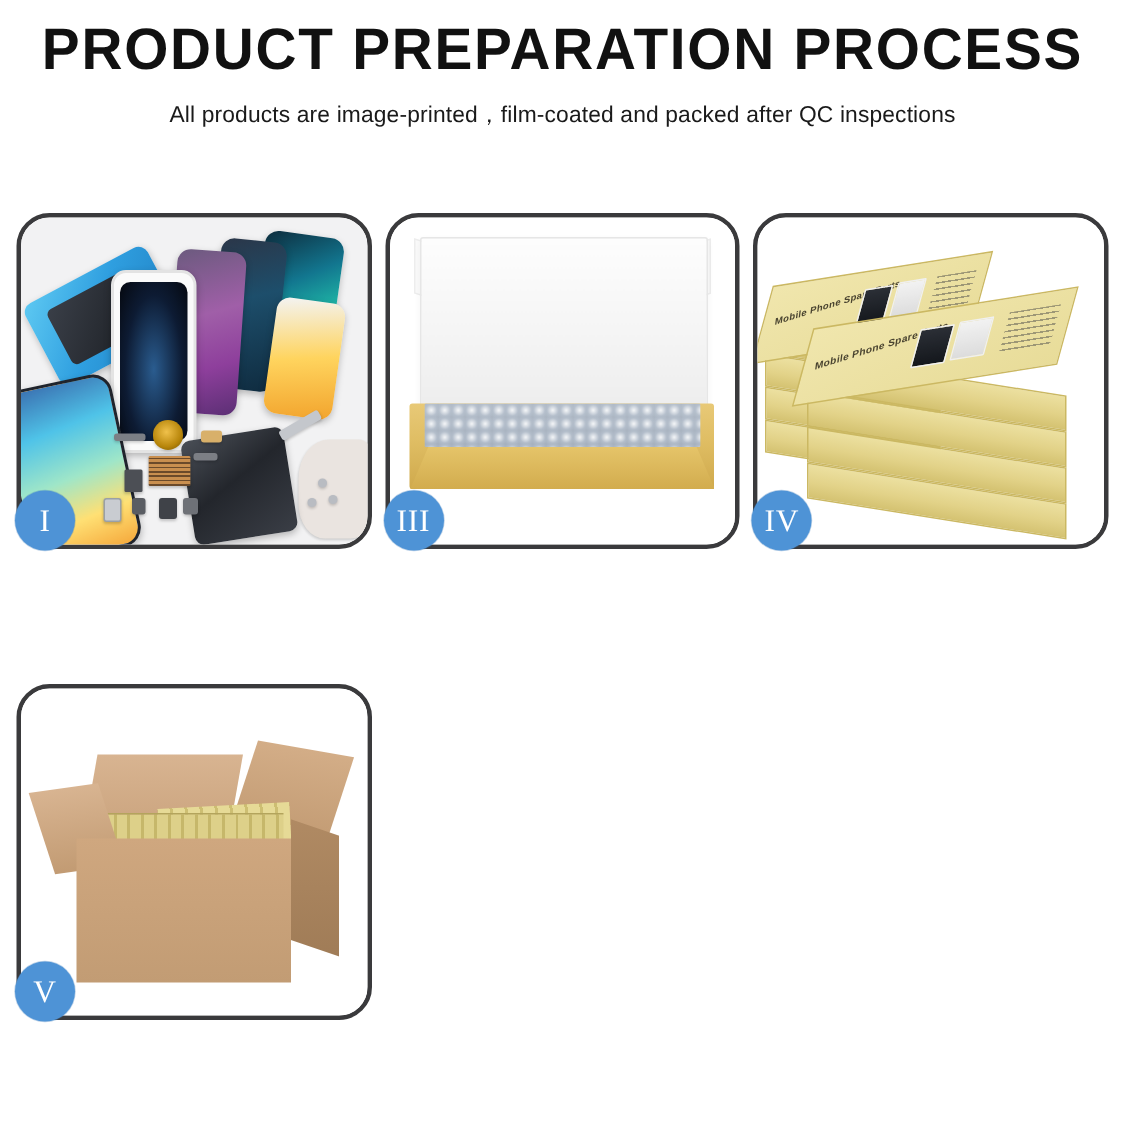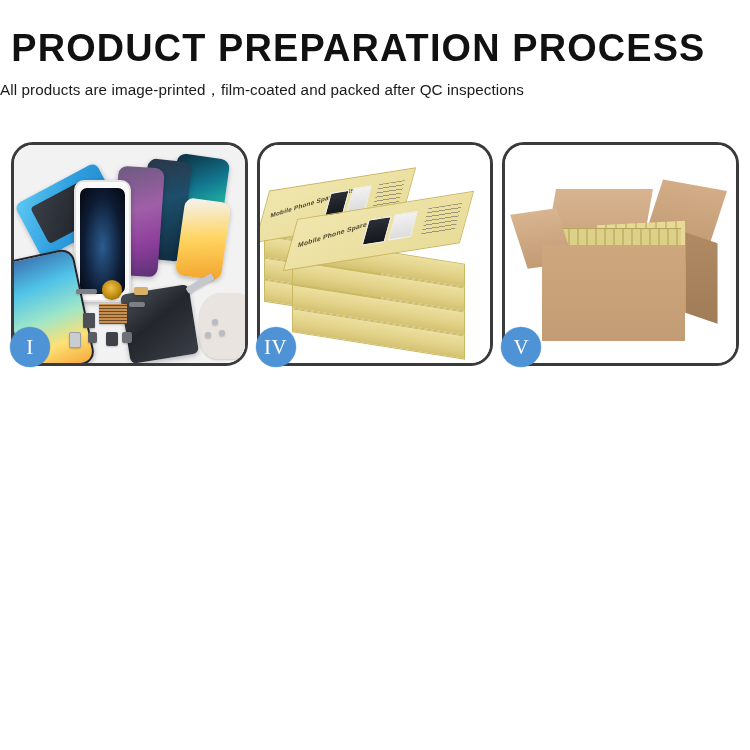--- a/index.html
+++ b/index.html
@@ -10,21 +10,22 @@
     width: 750px;
     height: 750px;
     background: #ffffff;
     font-family: "Liberation Sans", sans-serif;
     overflow: hidden;
     position: relative;
   }
 
   
   .header {
-    padding-top: 28px;
+    text-align: center;
+    padding-top: 14px;
   }
   .title {
     font-family: "Liberation Sans", sans-serif;
     font-size: 39px;
     font-weight: 700;
     color: #111111;
     letter-spacing: 1.2px;
     line-height: 1;
     transform: scaleX(0.97);
     white-space: nowrap;
@@ -385,20 +386,34 @@
         <div class="part pt-tool"></div>
         <div class="part pt-screw1"></div>
         <div class="part pt-screw2"></div>
         <div class="part pt-screw3"></div>
       </div>
     </div>
     <div class="badge">I</div>
   </div>
 
 
+  <div class="panel">
+    <div class="panel-inner">
+      <div class="photo">
+        <div class="p3-bg"></div>
+        <div class="lid-flapL"></div>
+        <div class="lid-flapR"></div>
+        <div class="lid-back"></div>
+        <div class="box-tray"></div>
+        <div class="tray-bubbles"></div>
+        <div class="box-tray-front"></div>
+      </div>
+    </div>
+    <div class="badge">III</div>
+  </div>
 
   <div class="panel">
     <div class="panel-inner">
       <div class="photo">
         <div class="p4-bg"></div>
 
         <div class="ybox" style="left:2%;  top:36%; width:50%; height:9%;  transform:skewY(9deg);"></div>
         <div class="ybox" style="left:2%;  top:46%; width:50%; height:9%;  transform:skewY(9deg);"></div>
         <div class="ybox" style="left:2%;  top:56%; width:50%; height:9%;  transform:skewY(9deg);"></div>
         <div class="ybox" style="left:2%;  top:66%; width:50%; height:9%;  transform:skewY(9deg);"></div>

